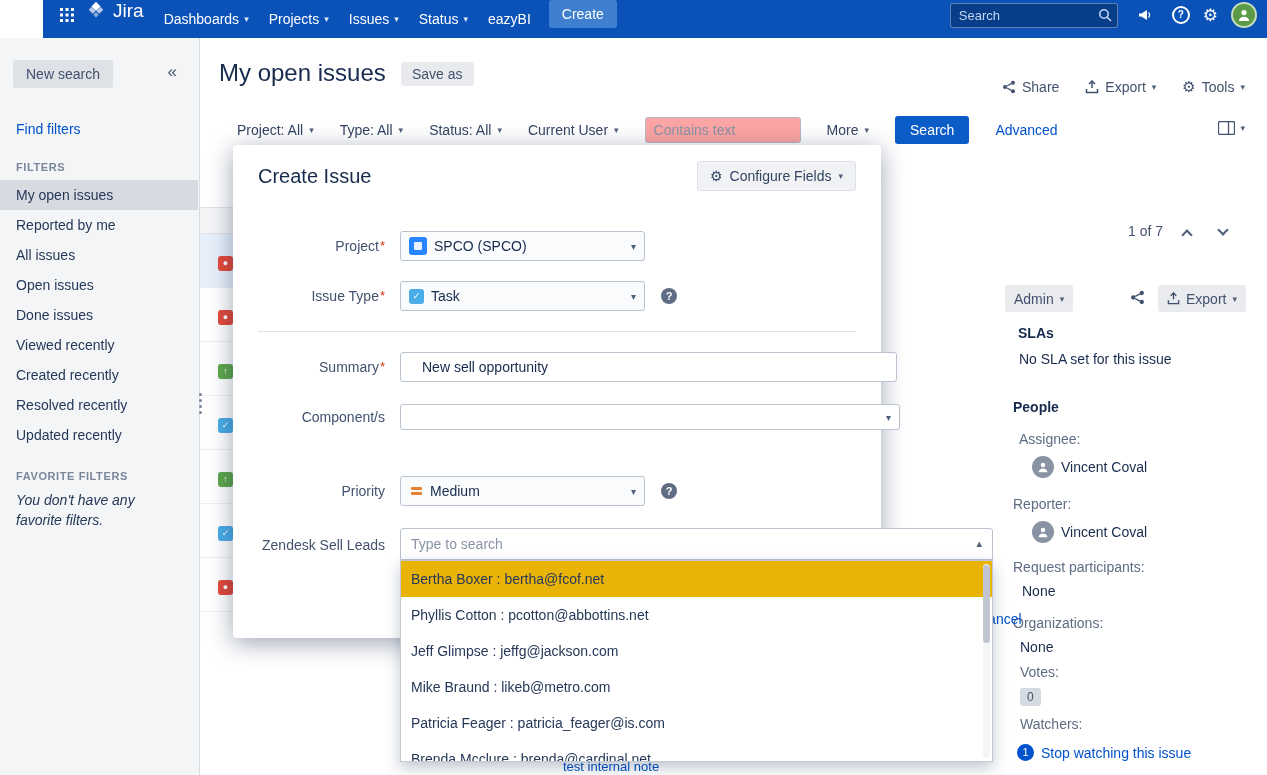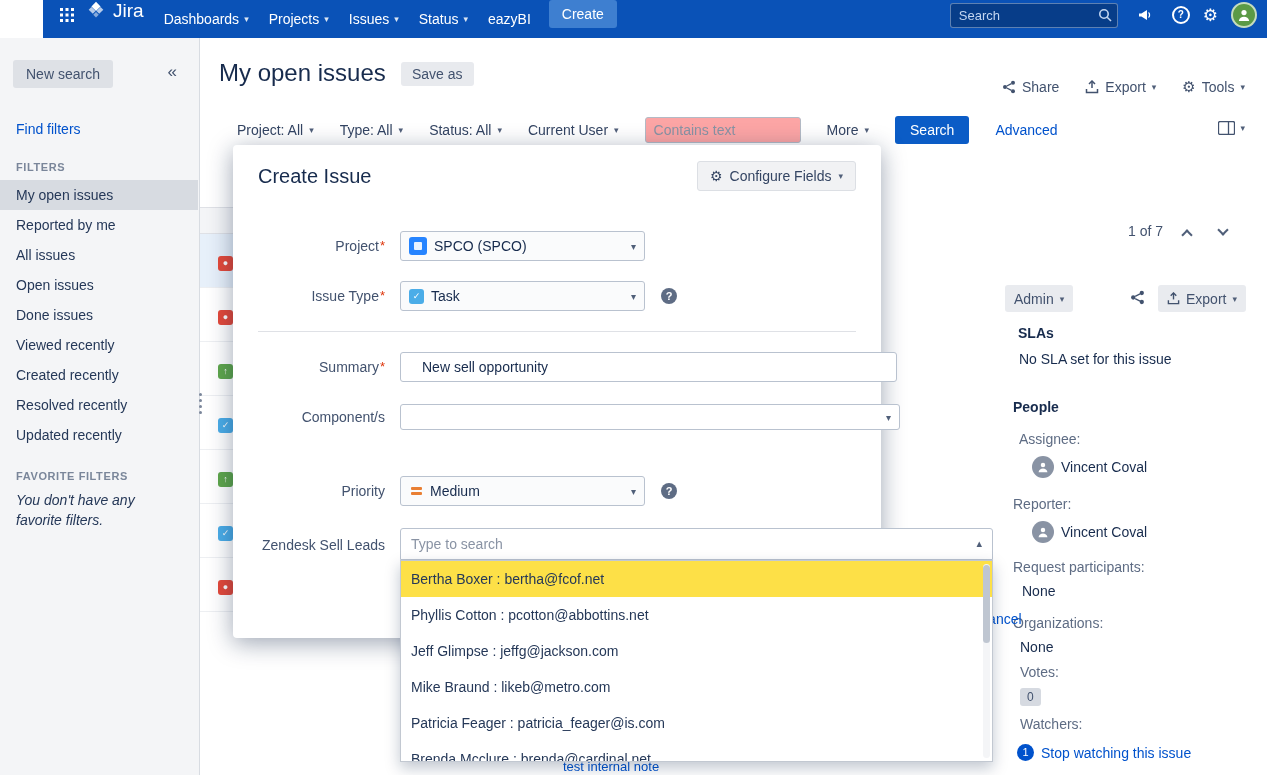--- a/index.html
+++ b/index.html
@@ -93,21 +93,21 @@
   .p-avatar i { width:8px; height:8px; background:#fff; border-radius:1px; opacity:.9; }
   .t-icon { width:15px; height:15px; border-radius:3px; color:#fff; font-size:9px; line-height:15px; text-align:center; }
   .prio-icon { width:14px; height:14px; display:flex; flex-direction:column; gap:2px; align-items:center; justify-content:center; }
   .prio-icon i { width:11px; height:3px; border-radius:1px; display:block; }
   .combo { position:absolute; left:167px; top:383px; width:593px; height:32px; border:1px solid #B9C2CF; border-radius:3px 3px 0 0; background:#fff; }
   .combo input { width:100%; height:100%; border:none; outline:none; padding:0 30px 0 10px; font-size:14px; color:#172B4D; background:transparent; }
   .combo input::placeholder { color:#8993A4; }
   .combo .up { position:absolute; right:10px; top:8px; font-size:11px; color:#505F79; cursor:pointer; }
   .dropdown { position:absolute; left:167px; top:415px; width:593px; height:202px; background:#fff; border:1px solid #C2C8D1; box-shadow:0 6px 14px rgba(9,30,66,0.25); z-index:5; overflow:hidden; }
   .option { height:36px; line-height:36px; padding-left:10px; font-size:14px; color:#253858; cursor:pointer; white-space:nowrap; }
-  .option.hl { background:#fde047; }
+  .option.hl { background:#eab308; }
   .scroll-track { position:absolute; right:2px; top:3px; width:7px; bottom:3px; background:#F4F5F7; border-radius:4px; }
   .scroll-thumb { position:absolute; right:2px; top:4px; width:7px; height:78px; background:#BFC6D1; border-radius:4px; cursor:grab; }
 
   .note-link { position:absolute; left:563px; top:759px; color:#0052CC; font-size:13px; cursor:pointer; z-index:4; }
 </style>
 </head>
 <body>
 
 <nav id="topnav" style="background-color: rgb(10, 82, 183);">
   <button class="nav-icon-btn">

